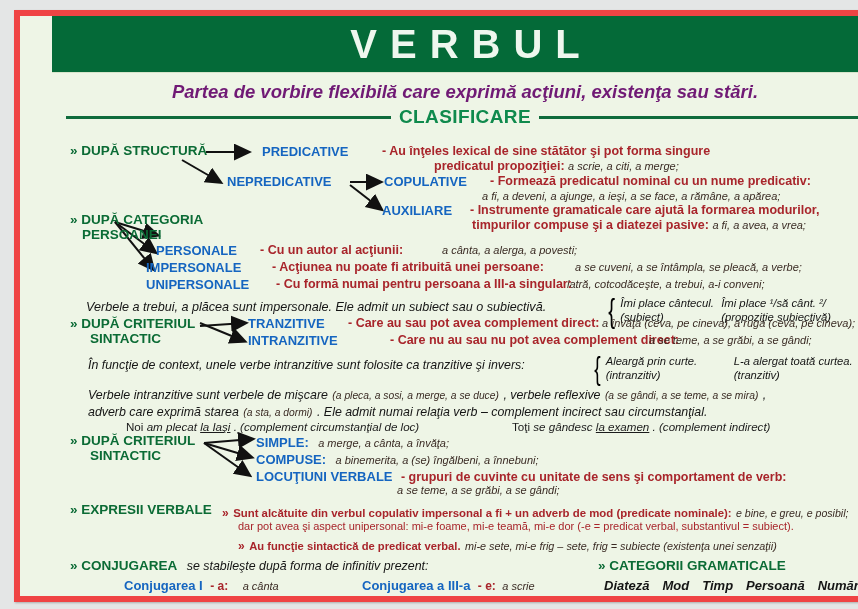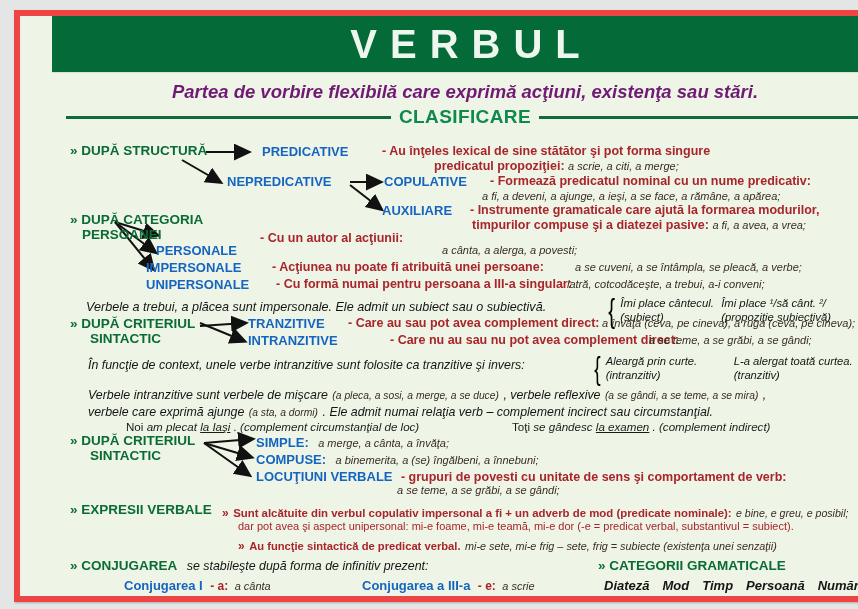--- a/index.html
+++ b/index.html
@@ -120,21 +120,21 @@
     <div class="row desc r" style="left:418px;top:73px;">- Instrumente gramaticale care ajută la formarea modurilor,</div>
     <div class="row desc" style="left:420px;top:88px;">
       <span class="r">timpurilor compuse şi a diatezei pasive:</span>
       <span class="ex">a fi, a avea, a vrea;</span>
     </div>
 
     <div class="row hd g" style="left:18px;top:82px;">» DUPĂ CATEGORIA</div>
     <div class="row hd g" style="left:30px;top:97px;">PERSOANEI</div>
 
     <div class="row sub b" style="left:104px;top:113px;">PERSONALE</div>
-    <div class="row desc r" style="left:208px;top:101px;">- Cu un autor al acţiunii:</div>
+    <div class="row desc r" style="left:208px;top:113px;">- Cu un autor al acţiunii:</div>
     <div class="row ex" style="left:390px;top:114px;">a cânta, a alerga, a povesti;</div>
 
     <div class="row sub b" style="left:94px;top:130px;">IMPERSONALE</div>
     <div class="row desc r" style="left:220px;top:130px;">- Acţiunea nu poate fi atribuită unei persoane:</div>
     <div class="row ex" style="left:523px;top:131px;">a se cuveni, a se întâmpla, se pleacă, a verbe;</div>
 
     <div class="row sub b" style="left:94px;top:147px;">UNIPERSONALE</div>
     <div class="row ex" style="left:515px;top:148px;">latră, cotcodăceşte, a trebui, a-i conveni;</div>
     <div class="row desc r" style="left:224px;top:147px;">- Cu formă numai pentru persoana a III-a singular:</div>
 
@@ -170,21 +170,21 @@
 
     <div class="row" style="left:36px;top:255px;">
       <span class="note" style="font-size:12.4px;">Verbele intranzitive sunt verbele de mişcare</span>
       <span class="ex" style="font-size:10.3px;">(a pleca, a sosi, a merge, a se duce)</span>
       <span class="note" style="font-size:12.4px;">, verbele reflexive</span>
       <span class="ex" style="font-size:10.3px;">(a se gândi, a se teme, a se mira)</span>
       <span class="note" style="font-size:12.4px;">,</span>
     </div>
 
     <div class="row" style="left:36px;top:272px;">
-      <span class="note" style="font-size:12.4px;">verbele care exprimă ajunge</span>
+      <span class="note" style="font-size:12.4px;">adverb care exprimă starea</span>
       <span class="ex" style="font-size:10.3px;">(a sta, a dormi)</span>
       <span class="note" style="font-size:12.4px;">. Ele admit numai relaţia verb – complement incirect sau circumstanţial.</span>
     </div>
 
     <div class="row" style="left:74px;top:290px;font-size:11.6px;">
       <span class="blk">Noi</span>
       <span class="blk" style="font-style:italic;">am plecat</span>
       <u class="blk" style="font-style:italic;">la Iaşi</u>
       <span class="blk" style="font-style:italic;">. (complement circumstanţial de loc)</span>
     </div>
@@ -203,21 +203,21 @@
       <span class="ex" style="margin-left:5px;">a merge, a cânta, a învăţa;</span>
     </div>
 
     <div class="row" style="left:204px;top:320px;">
       <span class="sub b">COMPUSE:</span>
       <span class="ex" style="margin-left:5px;">a binemerita, a (se) îngălbeni, a înnebuni;</span>
     </div>
 
     <div class="row" style="left:204px;top:337px;">
       <span class="sub b">LOCUŢIUNI VERBALE</span>
-      <span class="desc r" style="margin-left:4px;">- grupuri de povesti cu unitate de sens şi comportament de verb:</span>
+      <span class="desc r" style="margin-left:4px;">- grupuri de cuvinte cu unitate de sens şi comportament de verb:</span>
     </div>
     <div class="row ex" style="left:345px;top:354px;">a se teme, a se grăbi, a se gândi;</div>
 
     <div class="row hd g" style="left:18px;top:372px;">» EXPRESII VERBALE</div>
     <div class="row" style="left:170px;top:373px;">
       <span class="chevr" style="font-size:12px;">»</span>
       <span class="r" style="font-size:11.4px;">Sunt alcătuite din verbul copulativ impersonal a fi + un adverb de mod (predicate nominale):</span>
       <span class="ex" style="font-size:10.6px;">e bine, e greu, e posibil;</span>
     </div>
     <div class="row ex" style="left:186px;top:390px;font-size:11px;color:#a8252b;font-style:normal;">dar pot avea şi aspect unipersonal: mi-e foame, mi-e teamă, mi-e dor (-e = predicat verbal, substantivul = subiect).</div>
@@ -228,21 +228,21 @@
     </div>
 
     <div class="row" style="left:18px;top:426px;">
       <span class="hd g">» CONJUGAREA</span>
       <span class="note" style="font-size:12.4px;margin-left:5px;">se stabileşte după forma de infinitiv prezent:</span>
     </div>
 
     <div class="row" style="left:72px;top:446px;">
       <span class="sub b">Conjugarea I</span>
       <span class="r" style="font-size:12px;margin-left:3px;">- a:</span>
-      <span class="ex" style="margin-left:2px;">a cânta</span>
+      <span class="ex" style="margin-left:10px;">a cânta</span>
     </div>
     <div class="row" style="left:72px;top:463px;">
       <span class="sub b">Conjugarea a II-a</span>
       <span class="r" style="font-size:12px;margin-left:3px;">- ea:</span>
       
     </div>
     <div class="row" style="left:310px;top:446px;">
       <span class="sub b">Conjugarea a III-a</span>
       <span class="r" style="font-size:12px;margin-left:3px;">- e:</span>
       <span class="ex" style="margin-left:2px;">a scrie</span>

